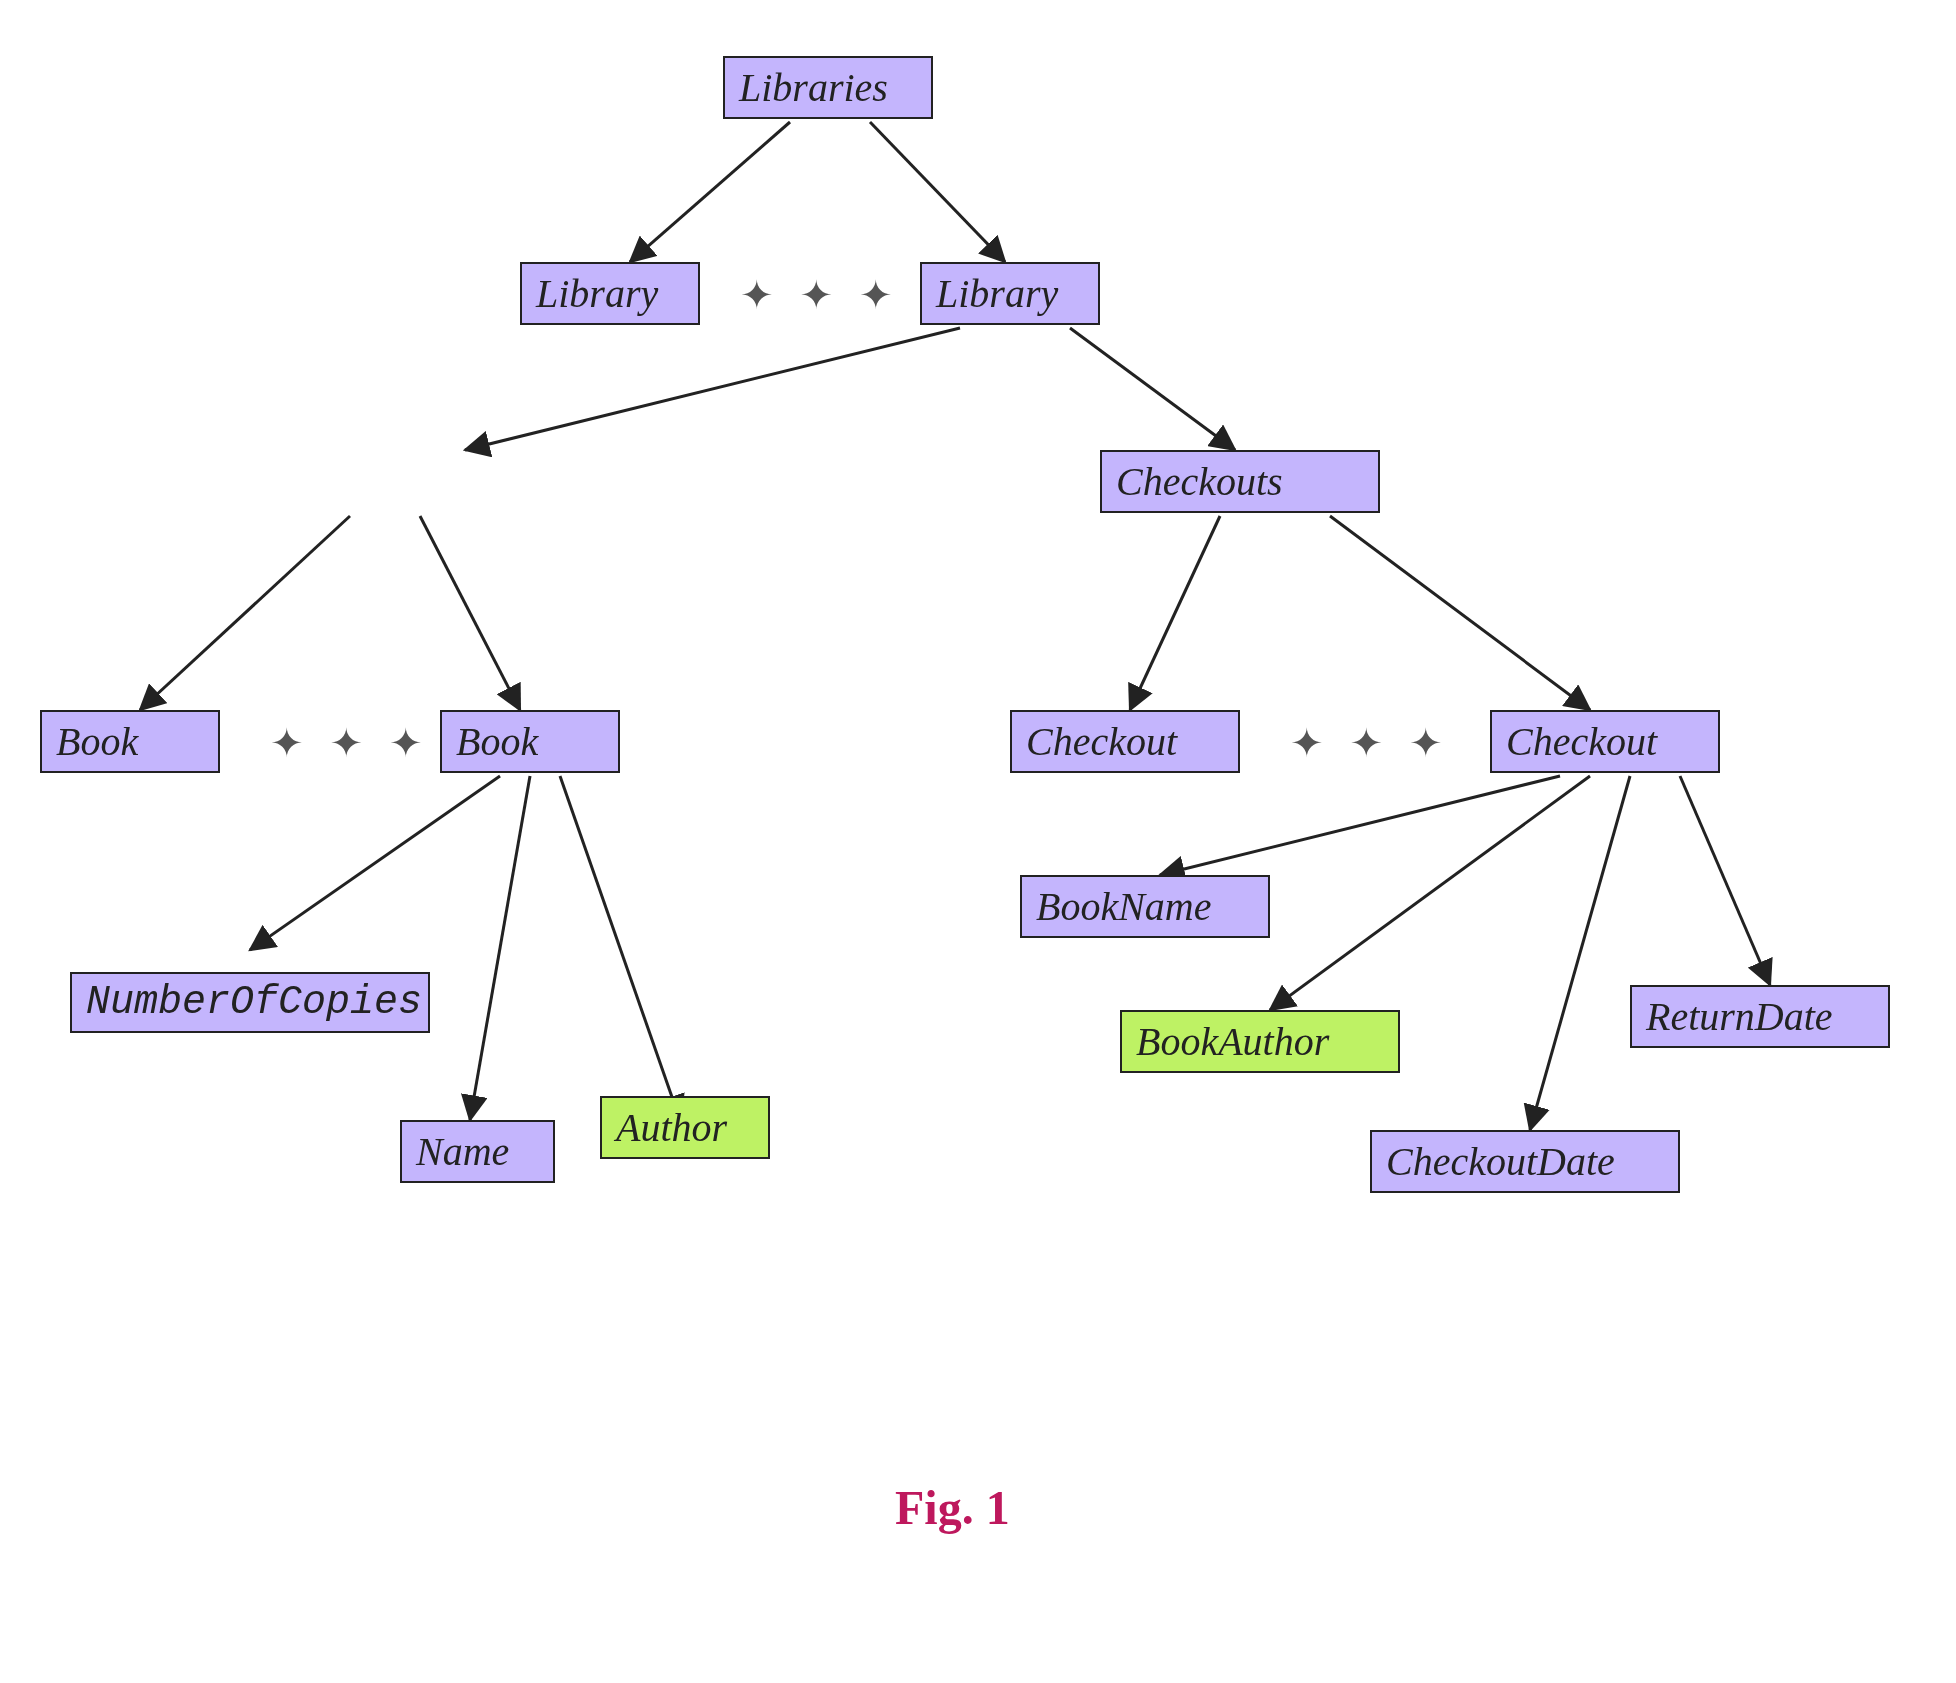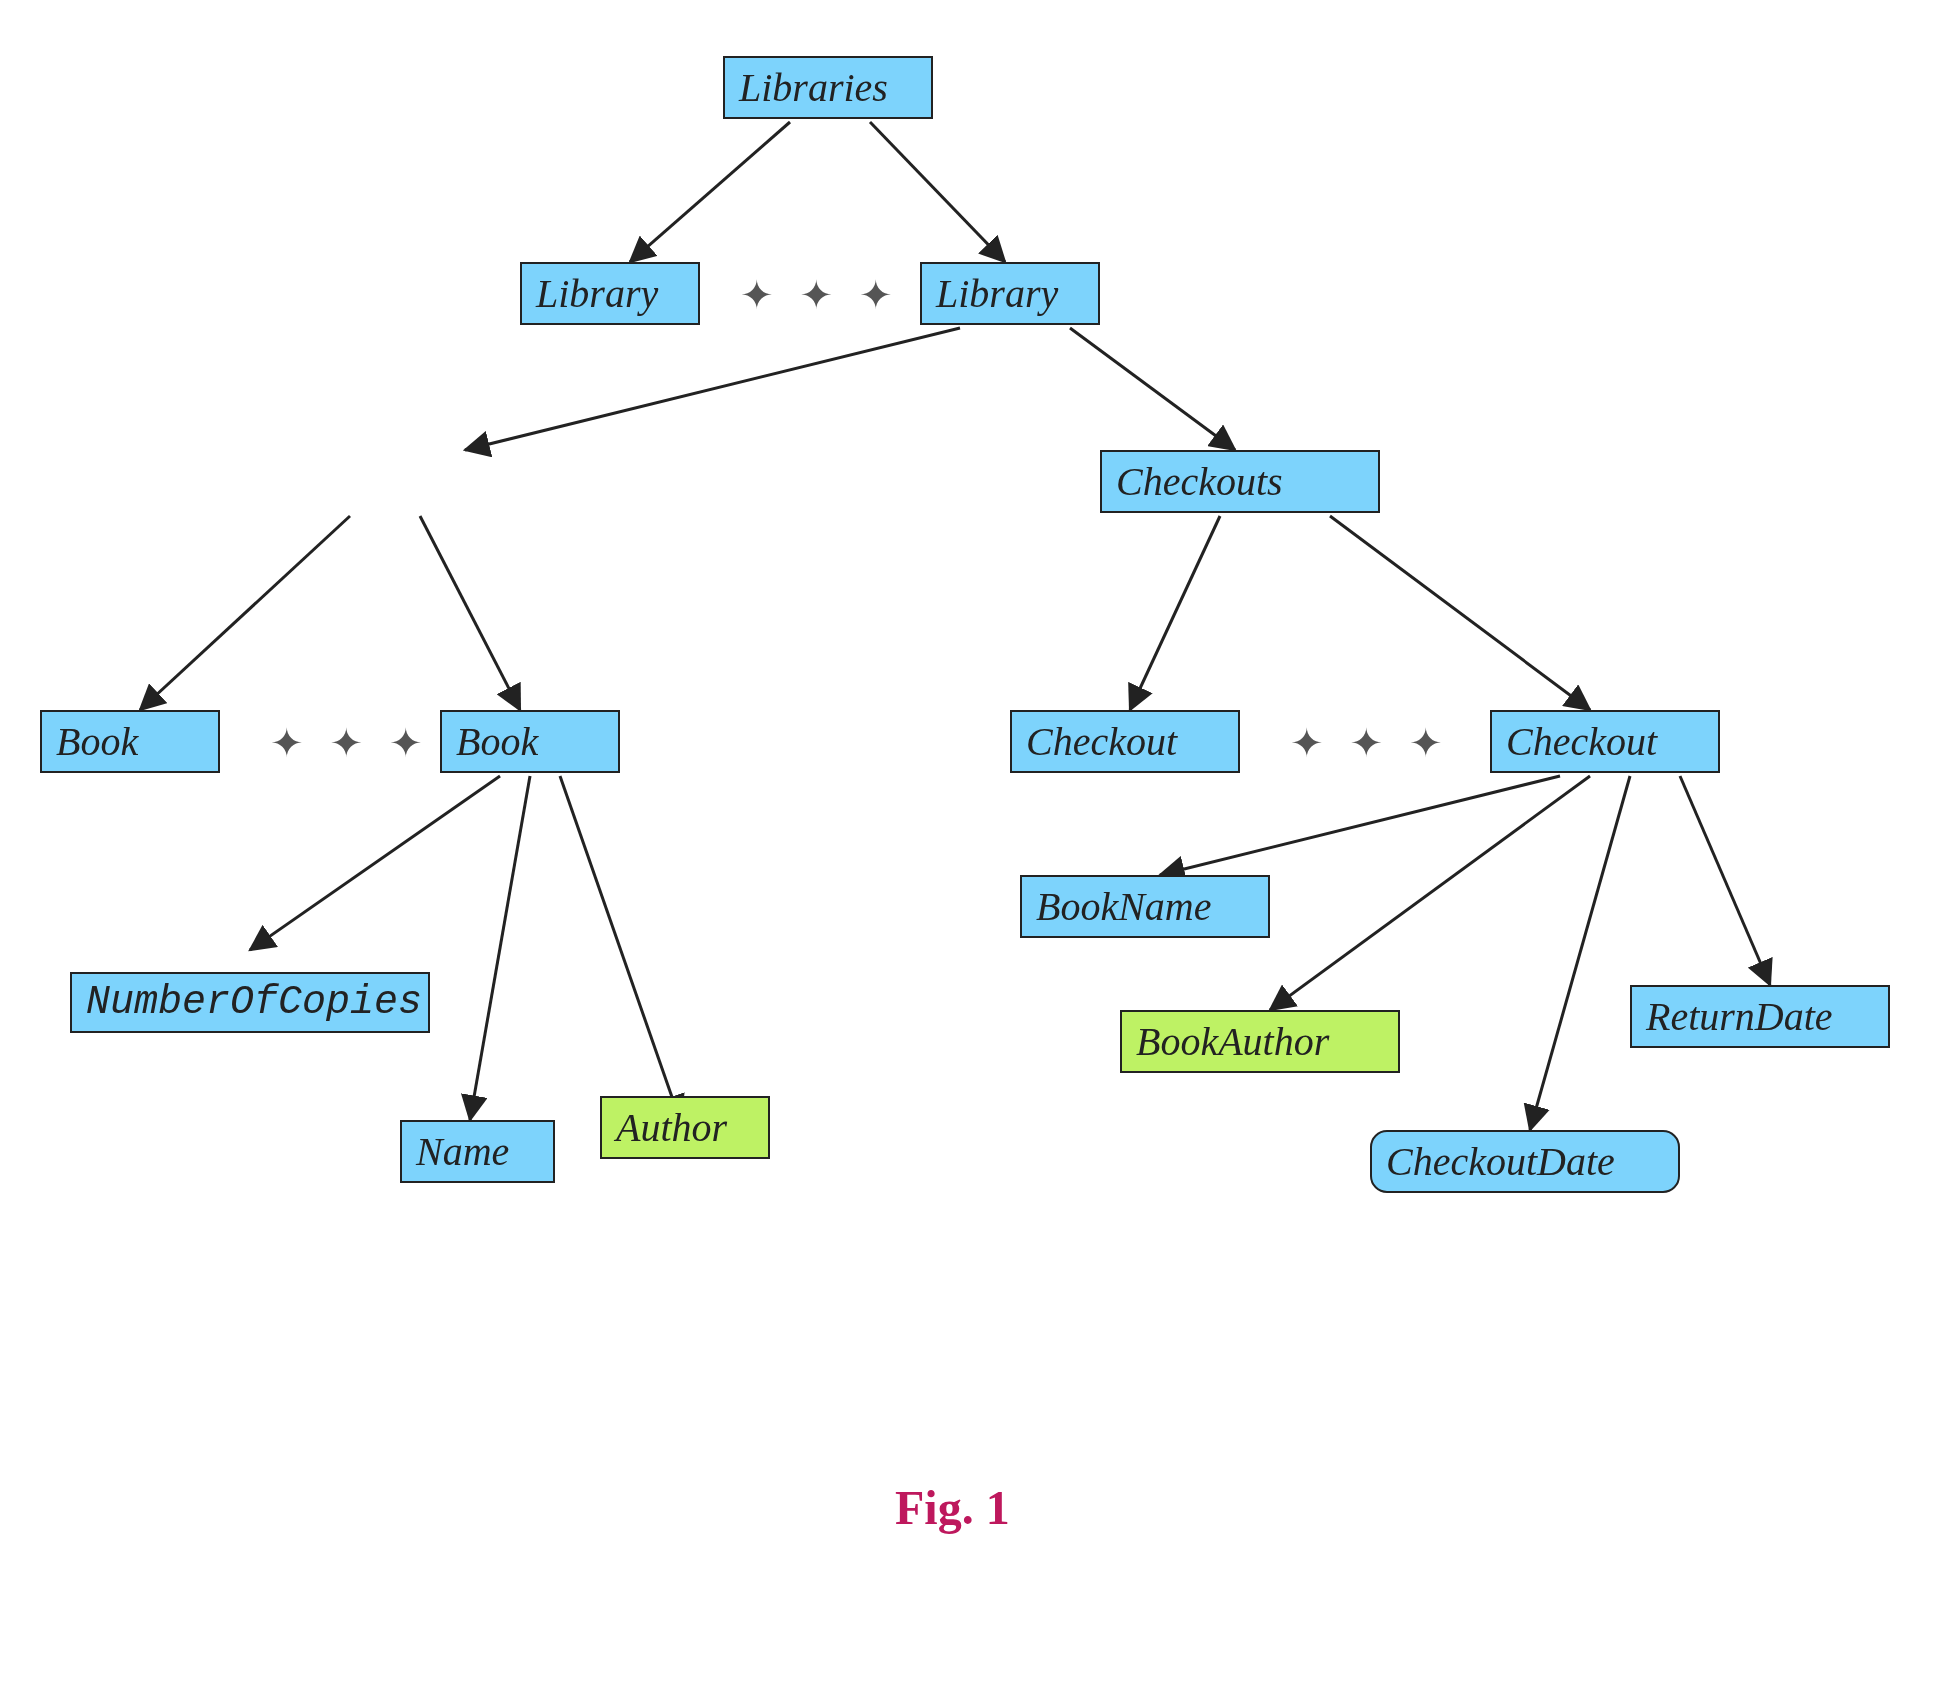--- a/index.html
+++ b/index.html
@@ -11,21 +11,21 @@
     font-family: "Times New Roman", Times, serif;
   }
   .canvas {
     position: relative;
     width: 1956px;
     height: 1683px;
   }
   .node {
     position: absolute;
     border: 2px solid #222;
-    background: #7dd3fc;
+    background: #c4b5fd;
     padding: 6px 14px;
     font-style: italic;
     font-size: 40px;
     color: #222;
     white-space: nowrap;
     box-sizing: border-box;
     text-align: left;
   }
   .node.shaded {
     background: #bef264;
@@ -111,16 +111,16 @@
   <div class="ellipsis" style="left:1290px; top:720px;">✦ ✦ ✦</div>
   <div class="node" style="left:1490px; top:710px; width:230px;">Checkout</div>
 
   <div class="node" style="left:70px; top:972px; width:360px;font-family:Liberation Mono, monospace;">NumberOfCopies</div>
   <div class="node" style="left:400px; top:1120px; width:155px;">Name</div>
   <div class="node shaded" style="left:600px; top:1096px; width:170px;">Author</div>
 
   <div class="node" style="left:1020px; top:875px; width:250px;">BookName</div>
   <div class="node shaded" style="left:1120px; top:1010px; width:280px;">BookAuthor</div>
   <div class="node" style="left:1630px; top:985px; width:260px;">ReturnDate</div>
-  <div class="node" style="left:1370px; top:1130px; width:310px;border-radius:17px;">CheckoutDate</div>
+  <div class="node" style="left:1370px; top:1130px; width:310px;">CheckoutDate</div>
 
   <div class="caption" style="left:895px; top:1480px;">Fig. 1</div>
 </div>
 
 </body></html>

